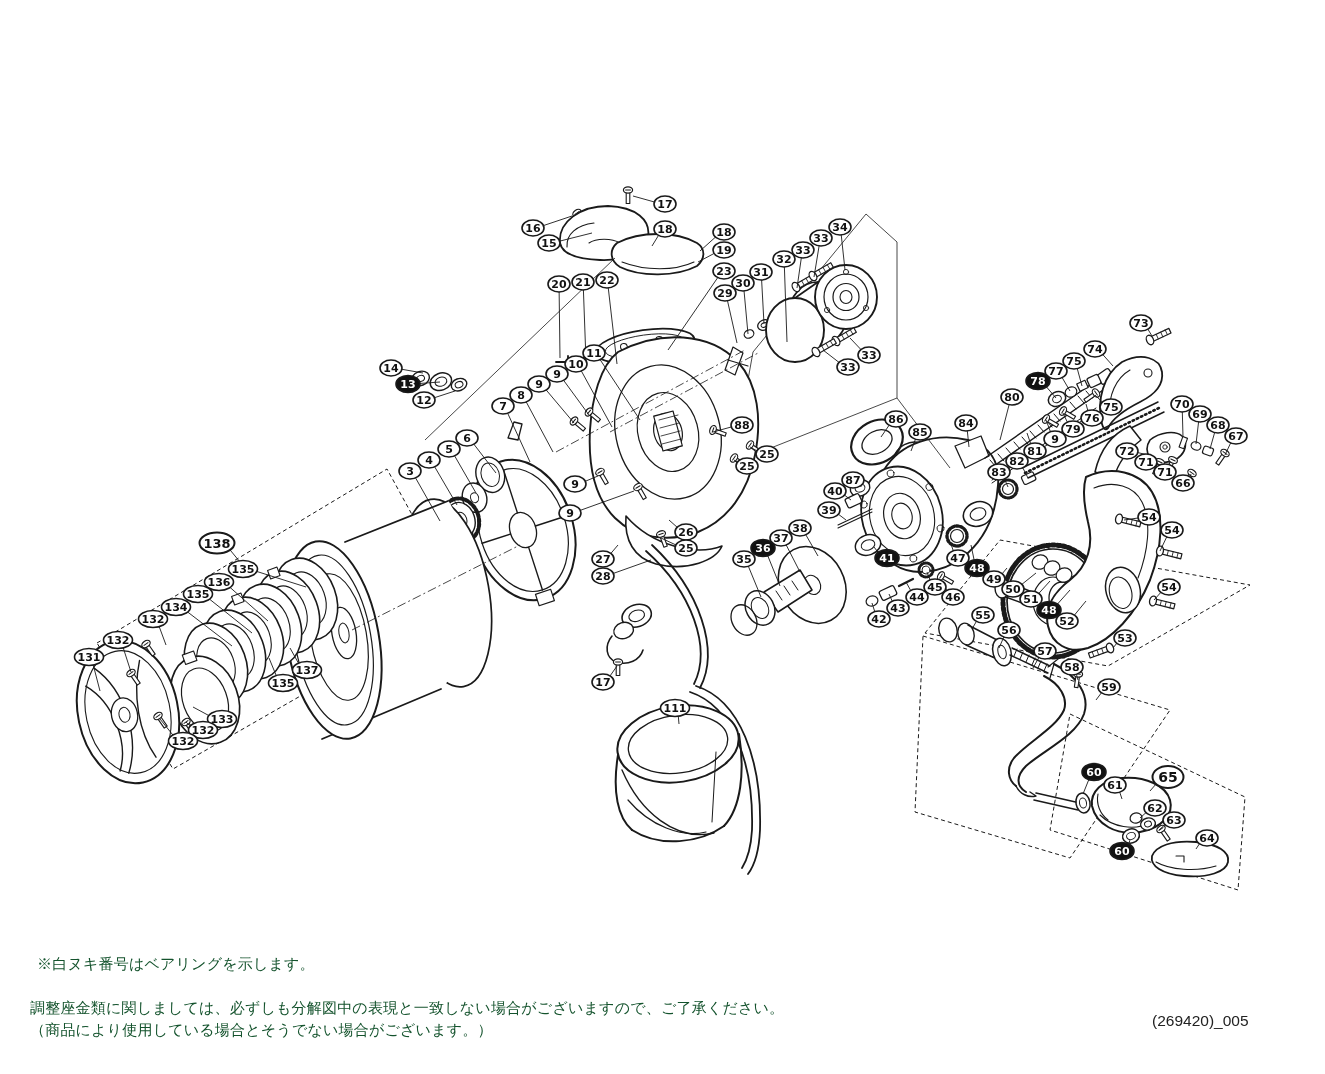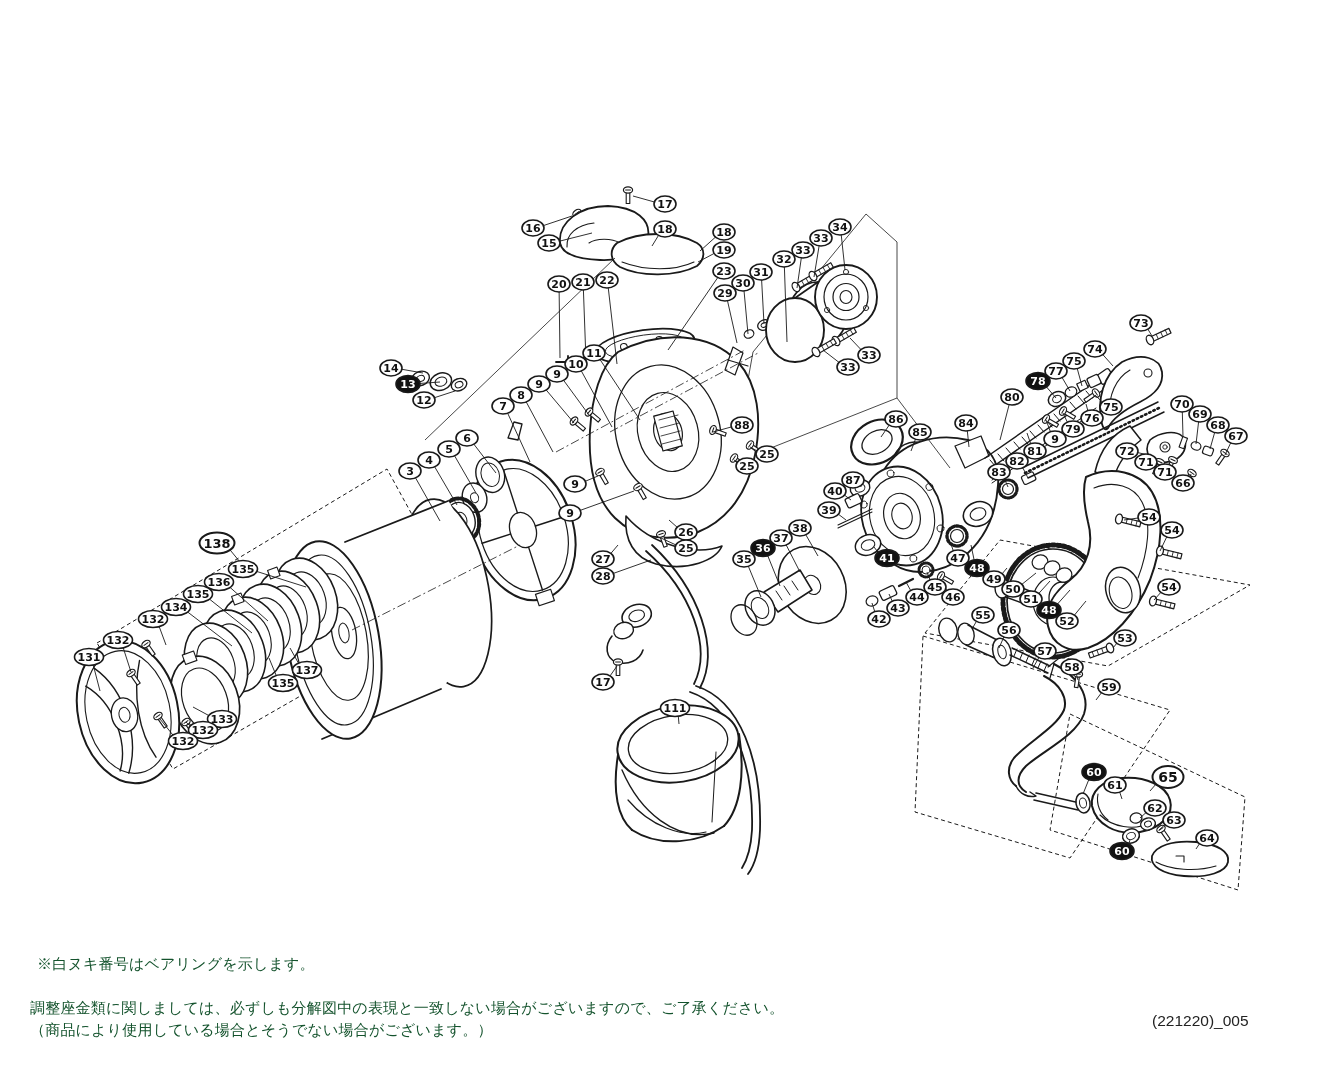--- a/index.html
+++ b/index.html
@@ -991,15 +991,15 @@
         <g>
           <ellipse cx="675" cy="708" rx="14.5" ry="8.5" fill="#ffffff" stroke="#1a1a1a" stroke-width="1.6"></ellipse>
           <text x="675" y="711.78" text-anchor="middle" font-size="10.5" fill="#111111" class="co" textLength="23" lengthAdjust="spacingAndGlyphs">111</text>
         </g>
       </g>
 </svg>
 
 <div class="note" style="left:37px;top:955px;">※白ヌキ番号はベアリングを示します。</div>
 <div class="note" style="left:30px;top:1021px;">（商品により使用している場合とそうでない場合がございます。）</div>
 <div class="note" style="left:30px;top:999px;">調整座金類に関しましては、必ずしも分解図中の表現と一致しない場合がございますので、ご了承ください。</div>
-<div class="code" style="left:1152px;top:1012px;">(221220)_005</div>
+<div class="code" style="left:1152px;top:1012px;">(269420)_005</div>
 
 </div>
 
 </body></html>

